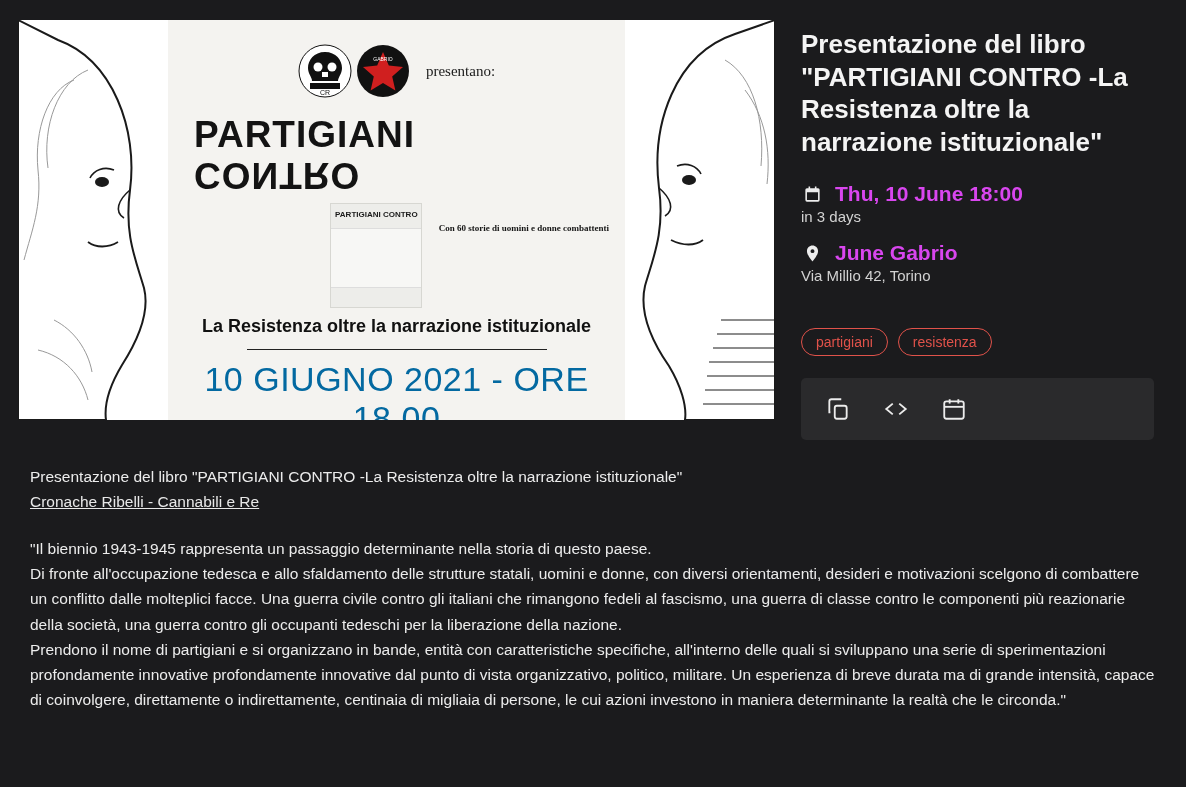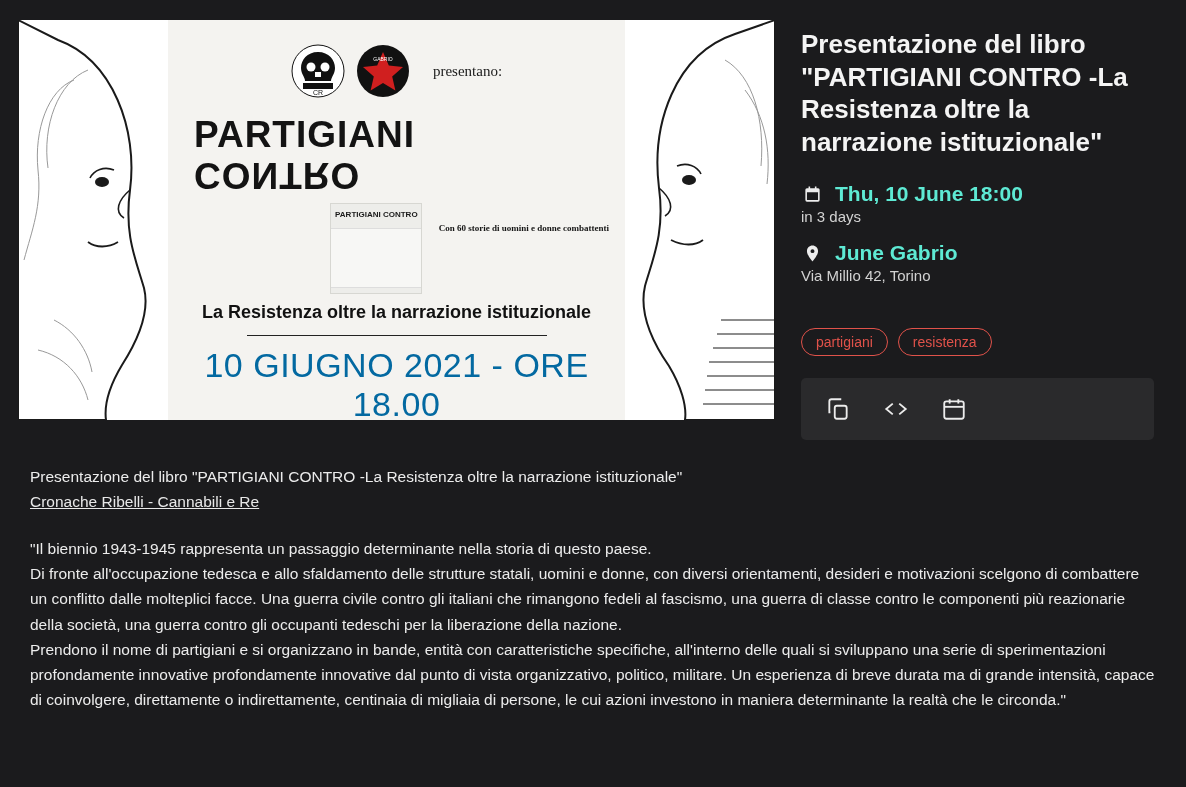--- a/index.html
+++ b/index.html
@@ -56,21 +56,21 @@
     right: 150px;
     top: 0;
     bottom: 0;
     color: #111;
     text-align: center;
   }
   .logos {
     display: flex;
     align-items: center;
     justify-content: center;
-    gap: 11px;
+    gap: 4px;
     margin-top: 22px;
     height: 58px;
   }
   .logo-skull, .logo-star {
     width: 54px; height: 54px;
     position: relative;
   }
   .logo-skull svg, .logo-star svg { width: 100%; height: 100%; }
   .presentano {
     font-size: 15px;
@@ -94,21 +94,21 @@
     transform: scaleY(-1);
   }
   .pc-row {
     display: flex;
     align-items: flex-start;
     justify-content: space-between;
     padding: 0 16px;
   }
   .book-mini {
     width: 92px;
-    height: 91px;
+    height: 105px;
     background: #ededea;
     border: 1px solid #d7d7d2;
     font-size: 7px;
     text-align: center;
     padding-top: 6px;
     line-height: 1.25;
     color: #1a1a1a;
     margin-top: 6px;
   }
   .book-mini .bm-t { font-weight: bold; font-size: 8px; }
@@ -165,21 +165,21 @@
     line-height: 1.25;
     color: #f4f4f4;
     margin: 0 0 24px 0;
   }
   .meta-line {
     display: flex;
     align-items: center;
     gap: 12px;
     font-size: 21px;
     font-weight: bold;
-    color: #5eead4;
+    color: #d946ef;
     margin-bottom: 2px;
   }
   .meta-sub {
     font-size: 15px;
     color: #d2d2d2;
     margin: 0 0 16px 0;
   }
   .meta-sub.tight { margin-bottom: 0; }
   .ico {
     width: 22px; height: 22px;

